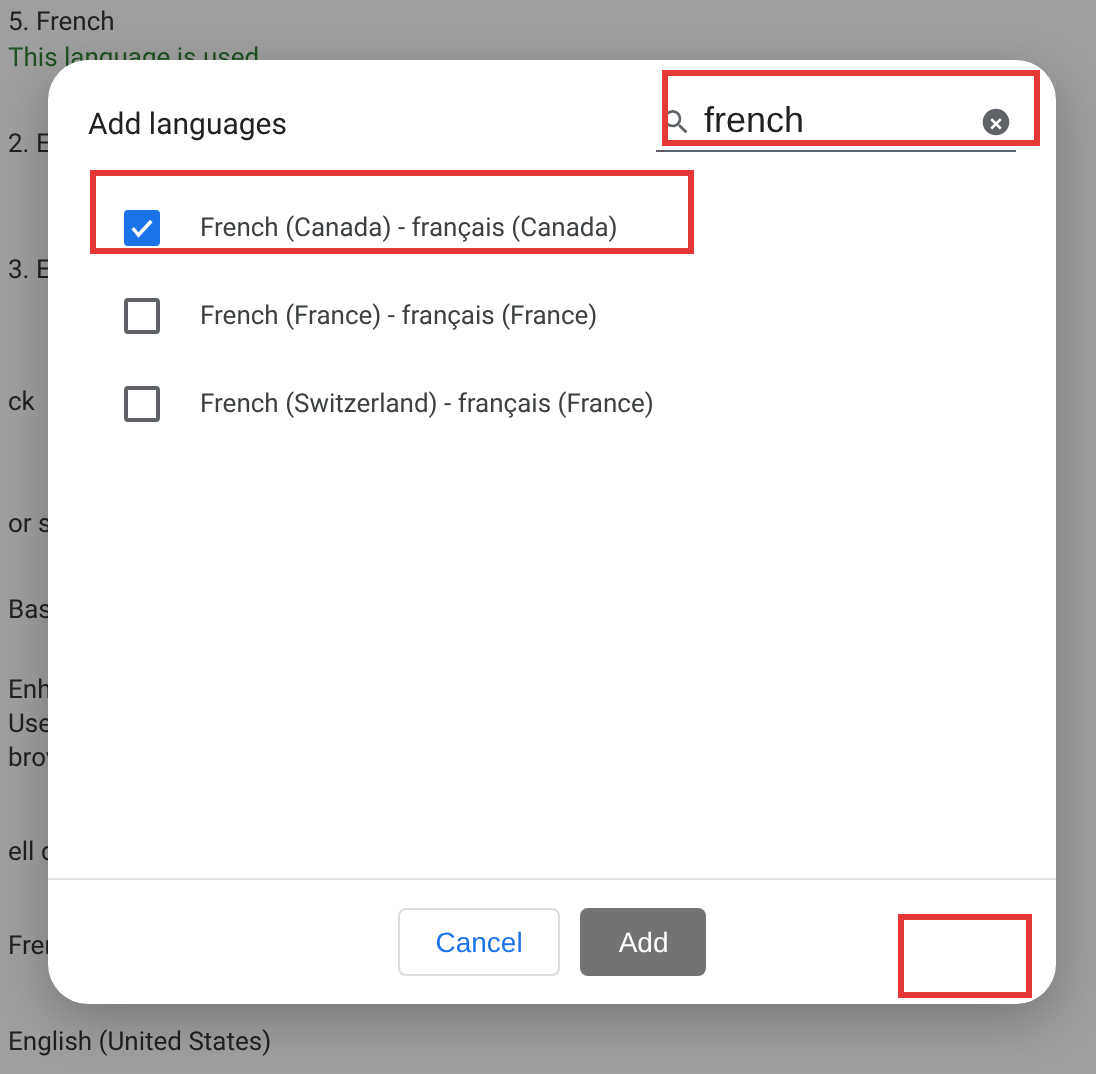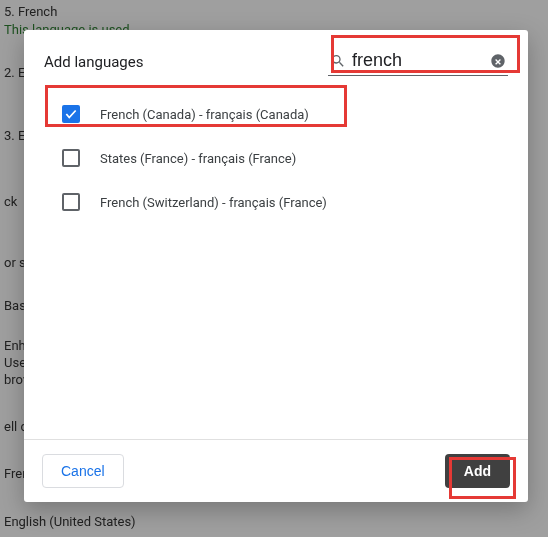--- a/index.html
+++ b/index.html
@@ -16,21 +16,21 @@
   .bg-green { color: #2e7d32; }
   .overlay {
     position: absolute; inset: 0;
     background: rgba(0,0,0,0.35);
   }
   .dialog {
     position: absolute;
     left: 24px; top: 30px;
     width: 504px; height: 472px;
     background: #fff;
-    border-radius: 3px;
+    border-radius: 20px;
     box-shadow: 0 8px 24px rgba(0,0,0,0.25);
     display: flex; flex-direction: column;
   }
   .dialog-header {
     display: flex; align-items: center;
     padding: 18px 20px 10px 20px;
     gap: 12px;
   }
   .dialog-title {
     flex: 0 0 auto;
@@ -82,36 +82,36 @@
     background: #1a73e8;
     border-color: #1a73e8;
   }
   .checkmark { color: #fff; width: 14px; height: 14px; }
   .lang-label {
     font-size: 13px; color: #3c4043;
   }
   .dialog-footer {
     border-top: 1px solid #e0e0e0;
     padding: 14px 18px;
-    display: flex; justify-content: space-between; gap: 10px;
+    display: flex; justify-content: center; gap: 10px;
     align-items: center;
   }
   .btn {
     font-size: 14px; font-weight: 500;
     padding: 8px 18px;
     border-radius: 4px;
     cursor: pointer;
     border: 1px solid transparent;
   }
   .btn-cancel {
     background: #fff; color: #1a73e8;
     border: 1px solid #dadce0;
   }
   .btn-add {
-    background: #404040; color: #fff; font-weight: bold;
+    background: #737373; color: #fff;
   }
   .hl {
     position: absolute;
     border: 3px solid #e53935;
     pointer-events: none;
   }
 </style>
 </head>
 <body>
 
@@ -154,21 +154,21 @@
     <div class="lang-row">
       <div class="checkbox checked">
         <svg class="checkmark" viewBox="0 0 24 24" fill="none" stroke="currentColor" stroke-width="3">
             <polyline points="4 12 9 18 20 6"></polyline>
           </svg>
       </div>
       <div class="lang-label">French (Canada) - français (Canada)</div>
     </div>
     <div class="lang-row">
       <div class="checkbox"></div>
-      <div class="lang-label">States (France) - français (France)</div>
+      <div class="lang-label">French (France) - français (France)</div>
     </div>
     <div class="lang-row">
       <div class="checkbox"></div>
       <div class="lang-label">French (Switzerland) - français (France)</div>
     </div>
   </div>
 
   <div class="dialog-footer">
     <button class="btn btn-cancel">Cancel</button>
     <button class="btn btn-add">Add</button>

